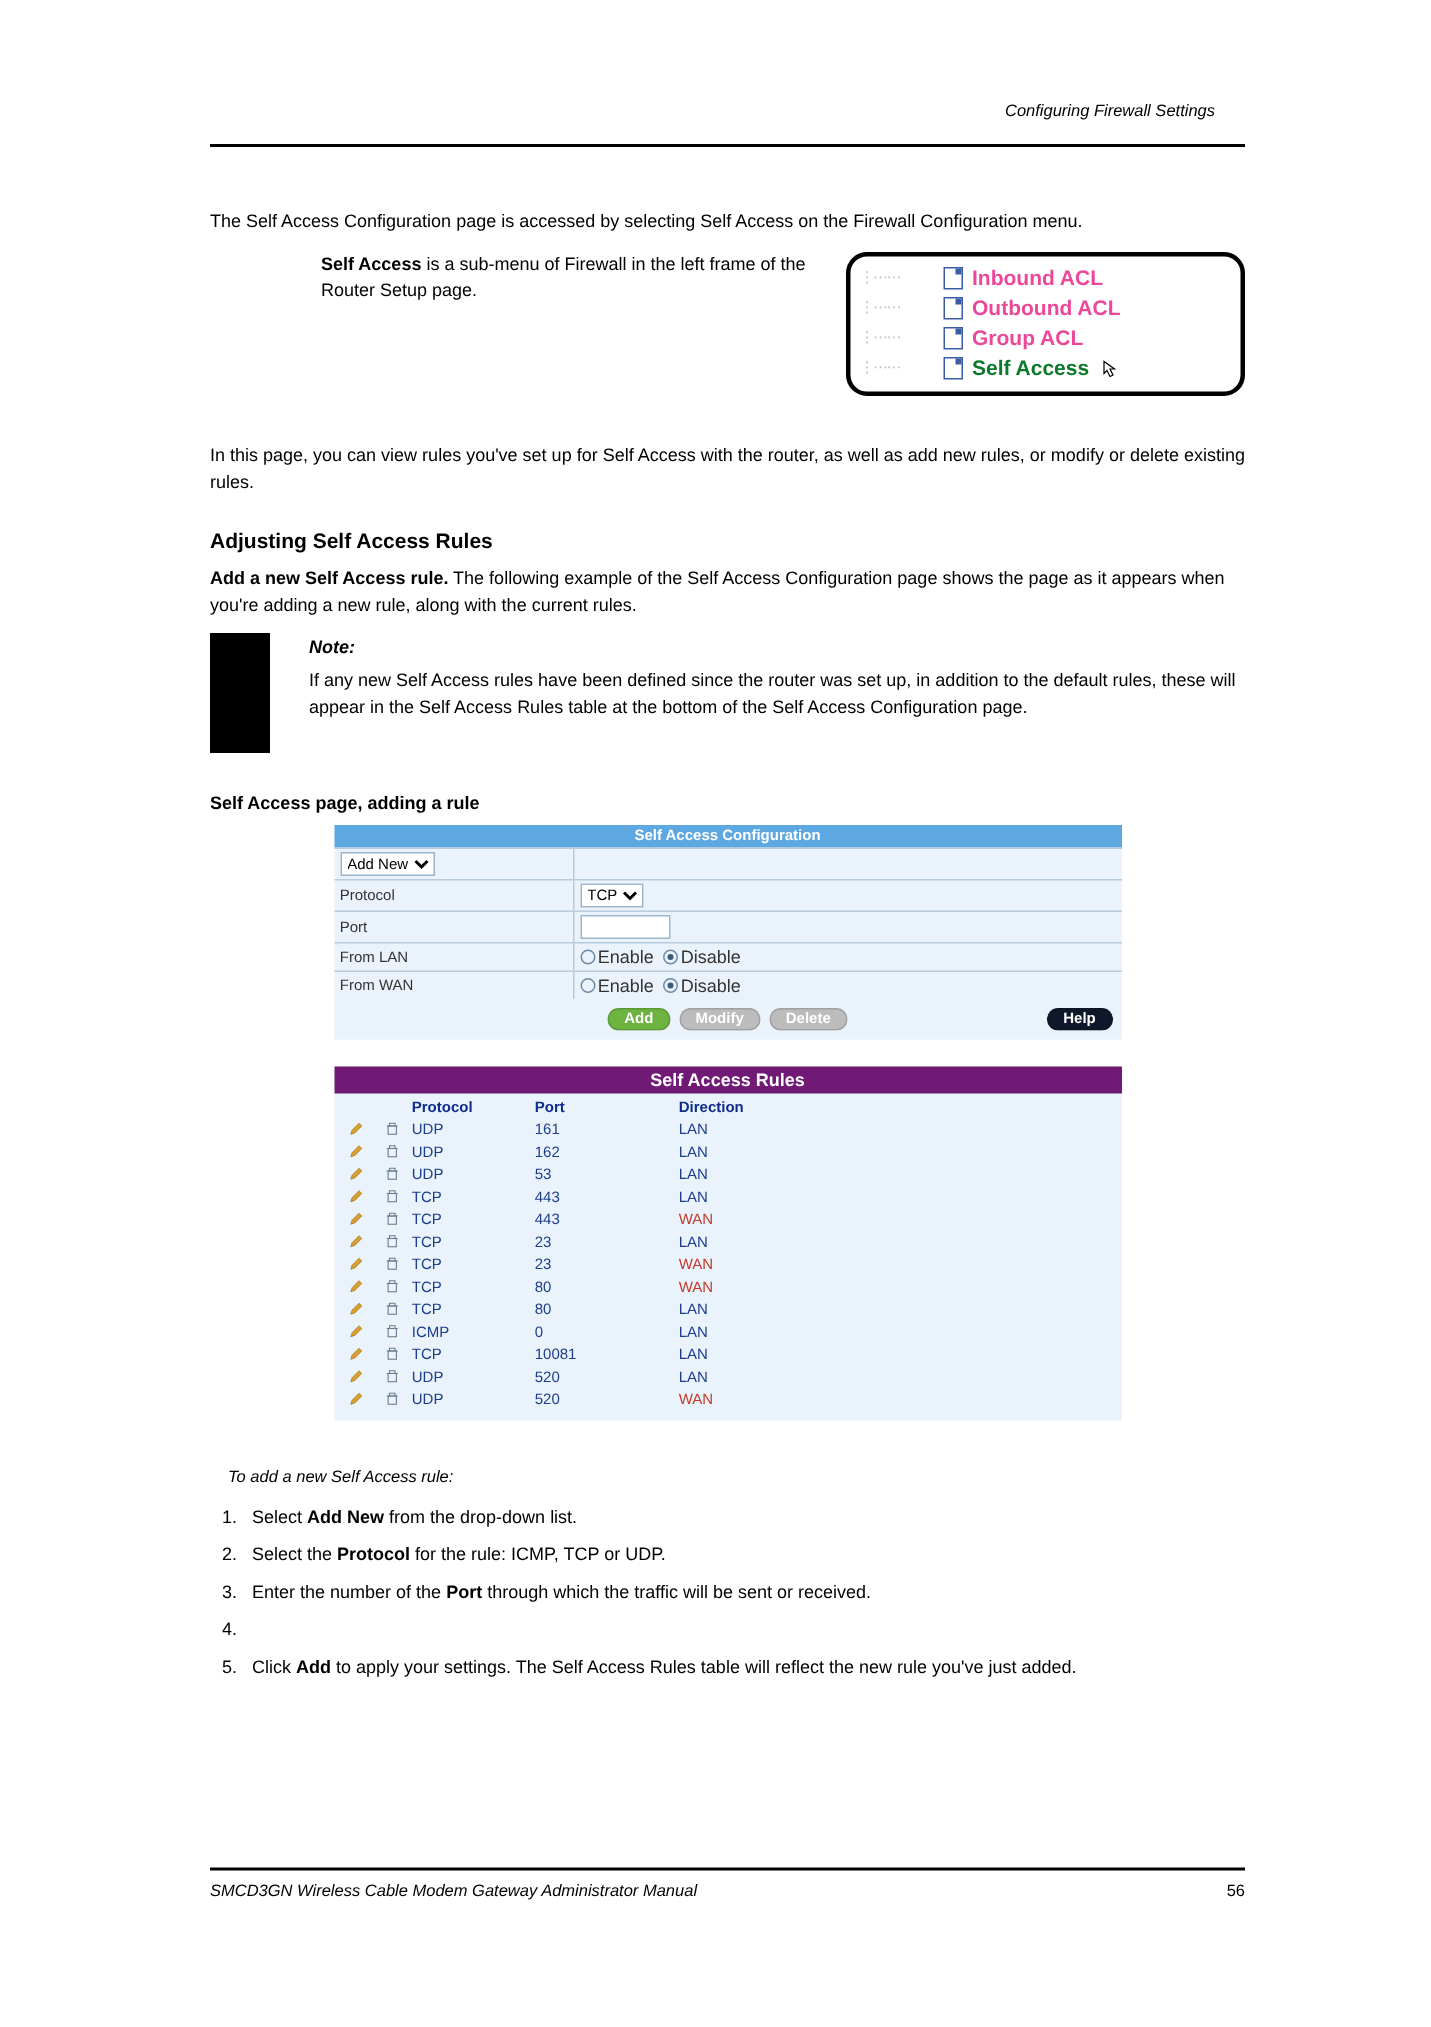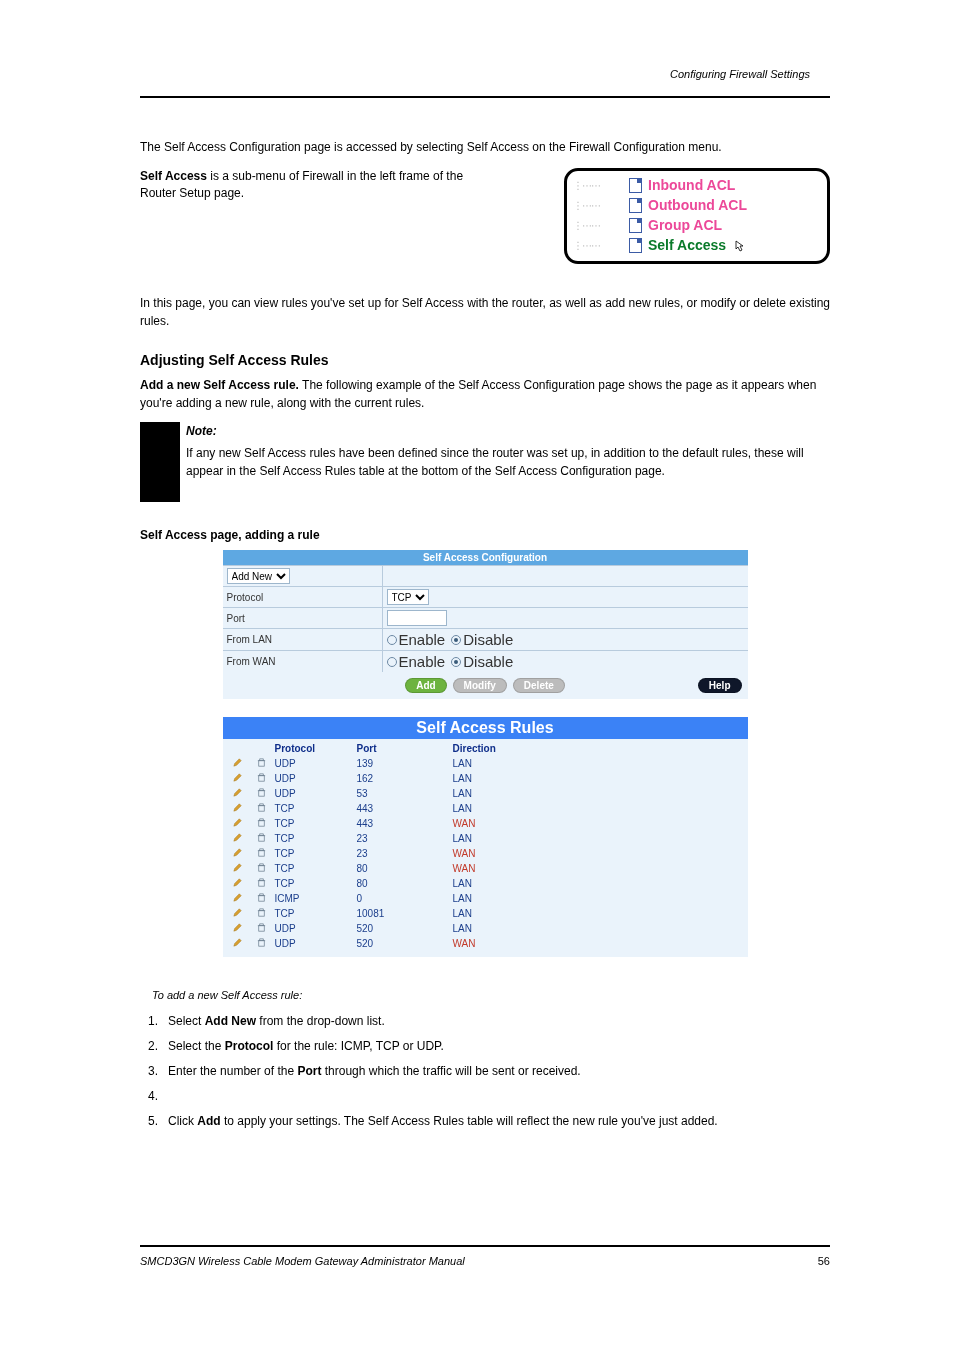--- a/index.html
+++ b/index.html
@@ -19,21 +19,21 @@
   }
   .hr-top { border-top: 2px solid #000; margin-bottom: 40px; }
   .header-right {
     position: absolute;
     right: 20px;
     top: -28px;
     font-size: 11px;
     font-style: italic;
   }
   .section-intro { font-size: 12px; line-height: 1.5; margin: 8px 0 12px; }
-  .submenu-row { display: flex; align-items: flex-start; justify-content: space-between; margin: 8px 0 30px; }
+  .submenu-row { display: flex; align-items: flex-start; justify-content: flex-end; margin: 8px 0 30px; }
   .submenu-text { width: 350px; font-size: 12px; line-height: 1.45; }
   
   .navbox {
     border: 3px solid #000;
     border-radius: 14px;
     width: 266px;
     padding: 4px 10px 6px 6px;
     background: #fff;
   }
   .nav-item { display: flex; align-items: center; gap: 6px; height: 20px; font-size: 14px; font-weight: 700; }
@@ -43,49 +43,49 @@
   .nav-label.normal { color: #ec4899; }
   .nav-label.active { color: #0a7a2a; }
   .cursor-icon { width: 12px; height: 12px; display: inline-block; margin-left: 3px; }
   .cursor-icon svg { width: 12px; height: 12px; }
 
   .body-text { font-size: 12px; line-height: 1.5; margin-bottom: 8px; }
   .body-text strong { font-weight: 700; }
 
   .section-heading { font-size: 14px; font-weight: 700; margin: 22px 0 8px; }
 
-  .note-block { display: flex; align-items: flex-start; gap: 6px; margin: 10px 0 26px; }
+  .note-block { display: flex; align-items: flex-start; gap: 26px; margin: 10px 0 26px; }
   .note-bar { width: 40px; height: 80px; background: #000; }
   .note-text { font-size: 12px; line-height: 1.5; flex: 1; }
   .note-text .label { font-weight: 700; font-style: italic; display: block; margin-bottom: 4px; }
 
   .fig-caption { font-size: 12px; font-weight: 700; margin: 4px 0 8px; }
 
   
   .panel { width: 525px; margin: 0 auto; background: #eaf3fb; border: 0; font-size: 10px; color: #333; }
   .panel-title { background: #5ea8e2; color: #fff; font-weight: 700; text-align: center; padding: 2px 0; font-size: 10px; }
   .cfg-row { display: flex; border-top: 1px solid #b8cbdd; }
   .cfg-row:last-child { border-bottom: 1px solid #b8cbdd; }
   .cfg-cell-l { width: 160px; padding: 2px 4px; border-right: 1px solid #b8cbdd; display: flex; align-items: center; }
   .cfg-cell-r { flex: 1; padding: 2px 4px; display: flex; align-items: center; gap: 6px; }
   .mini-select { font-size: 10px; height: 16px; border: 1px solid #9db6cc; background: #fff; }
   .mini-input { font-size: 10px; height: 16px; border: 1px solid #9db6cc; background: #fff; width: 60px; padding: 0 2px; }
-  .radio-wrap { display: inline-flex; align-items: center; gap: 2px; font-size: 15px; }
+  .radio-wrap { display: inline-flex; align-items: center; gap: 2px; font-size: 12px; }
   .radio-dot { width: 10px; height: 10px; border: 1px solid #6d89a4; border-radius: 50%; display: inline-flex; align-items: center; justify-content: center; }
   .radio-dot.filled::after { content: ""; width: 4px; height: 4px; background: #3a5c7a; border-radius: 50%; }
   .btn-row { display: flex; align-items: center; justify-content: center; gap: 6px; padding: 6px 0; position: relative; background: #eaf3fb; }
   .pill { border-radius: 9px; font-size: 10px; padding: 1px 10px; color: #fff; font-weight: 700; border: 1px solid rgba(0,0,0,0.15); }
   .pill.green { background: #6db33f; }
   .pill.gray { background: #bcbcbc; color: #fff; }
   .pill.blue { background: #0f172a; }
   .pill.help { position: absolute; right: 6px; }
 
   
   .rules-panel { width: 525px; margin: 18px auto 0; background: #eaf3fb; font-size: 10px; color: #1b3e8c; padding-bottom: 6px; }
-  .rules-title { background: #3b82f6; color: #fff; font-weight: 700; text-align: center; padding: 2px 0; font-size: 16px; }
+  .rules-title { background: #701a75; color: #fff; font-weight: 700; text-align: center; padding: 2px 0; font-size: 12px; }
   .rules-head, .rules-row { display: flex; align-items: center; padding: 0 4px; height: 15px; }
   .rules-head { font-weight: 700; color: #0f2e8a; margin-top: 2px; }
   .rc-edit { width: 22px; text-align: center; }
   .rc-del { width: 26px; text-align: center; }
   .rc-proto { width: 82px; }
   .rc-port { width: 96px; }
   .rc-dir { flex: 1; }
   .pencil-icon svg, .trash-icon svg { width: 11px; height: 11px; }
   .wan { color: #c23a2a; }
   .lan { color: #1b3e8c; }
@@ -237,21 +237,21 @@
     <div id="rules-body">
         <div class="rules-row">
           <div class="rc-edit"><span class="pencil-icon"><svg viewBox="0 0 12 12">
                 <path d="M2 10 L3 7 L8 2 L10 4 L5 9 Z" fill="#d8a030" stroke="#9c6f12" stroke-width="0.5"></path>
               </svg></span></div>
           <div class="rc-del"><span class="trash-icon"><svg viewBox="0 0 12 12">
                 <rect x="3" y="4" width="6" height="6" fill="none" stroke="#6a7d8e" stroke-width="0.8"></rect>
                 <path d="M2 4 L10 4 M4 4 L4 2 L8 2 L8 4" fill="none" stroke="#6a7d8e" stroke-width="0.8"></path>
               </svg></span></div>
           <div class="rc-proto">UDP</div>
-          <div class="rc-port">139</div>
+          <div class="rc-port">161</div>
           <div class="rc-dir lan">LAN</div>
         </div>
         <div class="rules-row">
           <div class="rc-edit"><span class="pencil-icon"><svg viewBox="0 0 12 12">
                 <path d="M2 10 L3 7 L8 2 L10 4 L5 9 Z" fill="#d8a030" stroke="#9c6f12" stroke-width="0.5"></path>
               </svg></span></div>
           <div class="rc-del"><span class="trash-icon"><svg viewBox="0 0 12 12">
                 <rect x="3" y="4" width="6" height="6" fill="none" stroke="#6a7d8e" stroke-width="0.8"></rect>
                 <path d="M2 4 L10 4 M4 4 L4 2 L8 2 L8 4" fill="none" stroke="#6a7d8e" stroke-width="0.8"></path>
               </svg></span></div>

